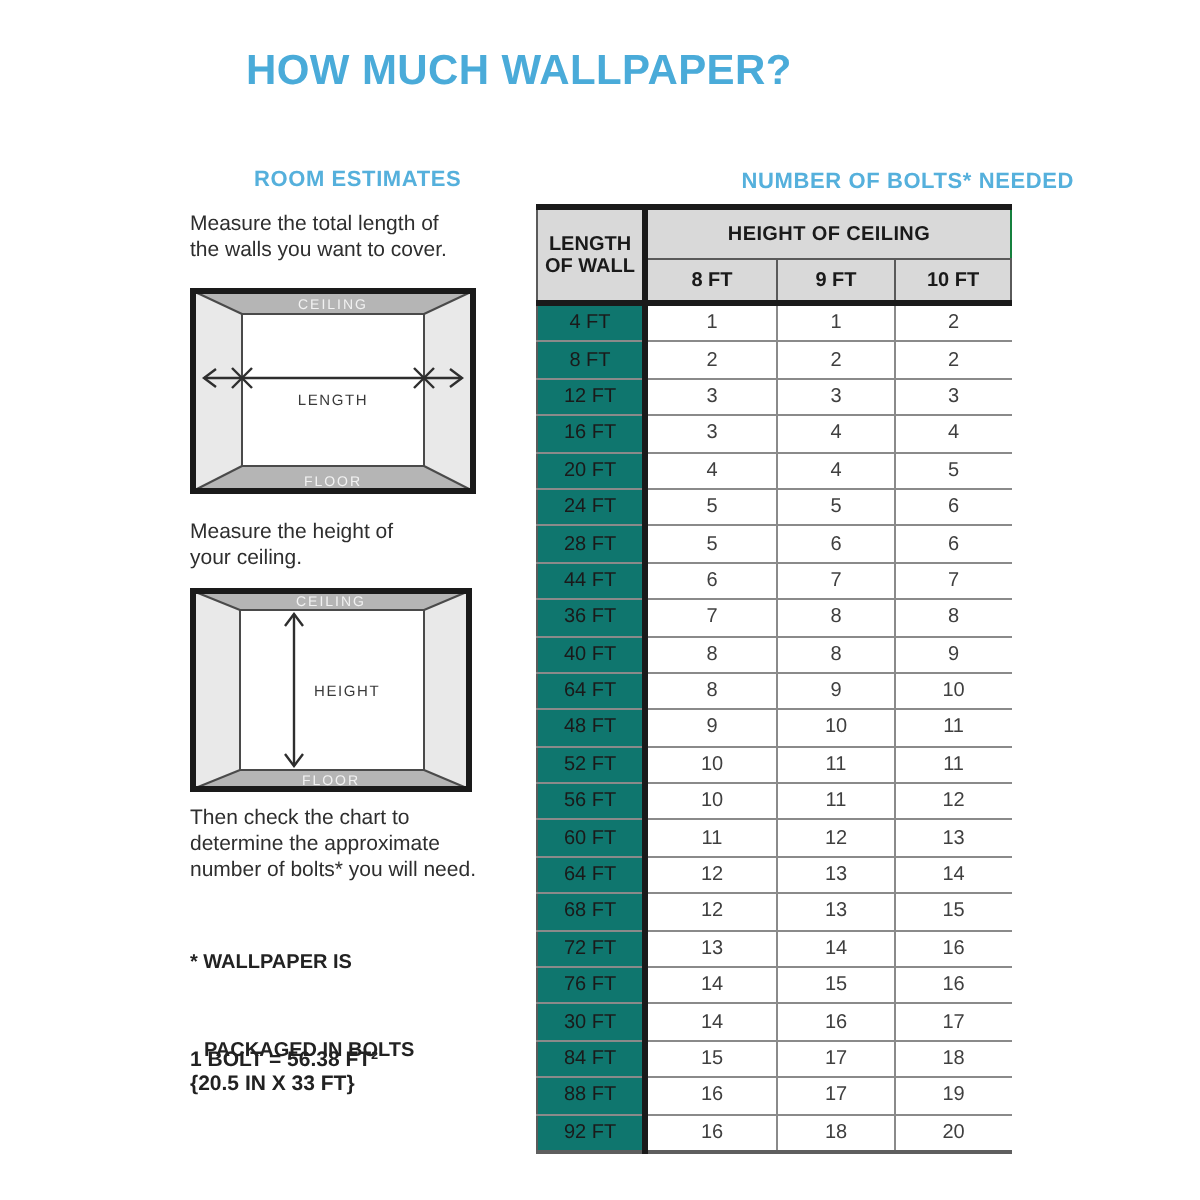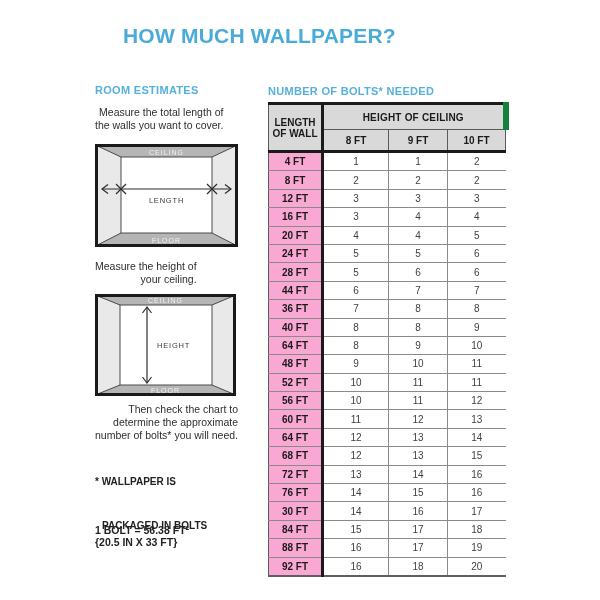--- a/index.html
+++ b/index.html
@@ -7,26 +7,26 @@
     width:600px;height:600px;position:relative;background:#ffffff;
     font-family:"Liberation Sans","DejaVu Sans",sans-serif;
     -webkit-font-smoothing:antialiased;overflow:hidden;
   }
   .abs{position:absolute;}
   .page-title{
     left:95px;top:24px;font-size:21px;font-weight:bold;color:#4aabd9;
     letter-spacing:.2px;white-space:nowrap;margin-left:28px;
   }
   .section-head{
-    font-size:11px;font-weight:bold;color:#55b0dc;letter-spacing:.3px;white-space:nowrap;
+    font-size:11px;font-weight:bold;color:#55b0dc;letter-spacing:.3px;white-space:nowrap;margin-left:32px;
   }
   .room-head{left:95px;top:84px;}
-  .bolts-head{left:268px;top:85px;width:237px;text-align:left;}
+  .bolts-head{left:268px;top:85px;width:237px;text-align:right;}
   .para{
-    left:95px;font-size:10.5px;line-height:13px;color:#2e2e2e;white-space:pre-line;text-align:right;
+    left:95px;font-size:10.5px;line-height:13px;color:#2e2e2e;white-space:pre-line;
   }
   .para1{top:106px;}
   .para2{top:260px;}
   .para3{top:403px;}
   .note{left:95px;top:476px;font-size:10px;line-height:11.5px;font-weight:bold;color:#222;}
   .note .ind{padding-left:7px;margin-top:32px;}
   .boltinfo{left:95px;top:525px;font-size:10.5px;line-height:11.5px;font-weight:bold;color:#222;white-space:pre-line;}
   .diagram1{left:95px;top:144px;}
   .diagram2{left:95px;top:294px;}
 
@@ -36,25 +36,25 @@
     border-collapse:collapse;table-layout:fixed;
     border-top:3px solid #1a1a1a;border-left:1px solid #5a5a5a;
     font-family:"Liberation Sans","DejaVu Sans",sans-serif;
   }
   .bolts-table td{padding:0;text-align:center;vertical-align:middle;}
   .hdr{background:#d9d9d9;font-weight:bold;color:#1a1a1a;font-size:10px;}
   .wall-hdr{
     border-right:3px solid #1a1a1a;border-bottom:3px solid #1a1a1a;
     white-space:pre-line;line-height:11px;
   }
-  .ceiling-hdr{height:24px;border-bottom:1px solid #5a5a5a;border-right:6px solid #15803d;letter-spacing:.2px;}
+  .ceiling-hdr{height:24px;border-bottom:1px solid #5a5a5a;border-right:1px solid #15803d;letter-spacing:.2px;}
   .sub-hdr{height:20px;border-bottom:3px solid #1a1a1a;border-right:1px solid #5a5a5a;}
   .bolts-table tbody td{height:17.4px;font-size:10px;}
   .wall-cell{
-    background:#f9a8d4;font-weight:bold;color:#1a1a1a;
+    background:#0f766e;font-weight:normal;color:#1a1a1a;
     border-right:3px solid #1a1a1a;border-bottom:1px solid #8a8a8a;
   }
   .num-cell{
     background:#ffffff;color:#3f3f3f;
     border-right:1px solid #8a8a8a;border-bottom:1px solid #8a8a8a;
   }
   .num-cell.last{border-right:none;}
   .bolts-table tbody tr:last-child td{border-bottom:2px solid #5f5f5f;margin-top:43px;}
 
   

